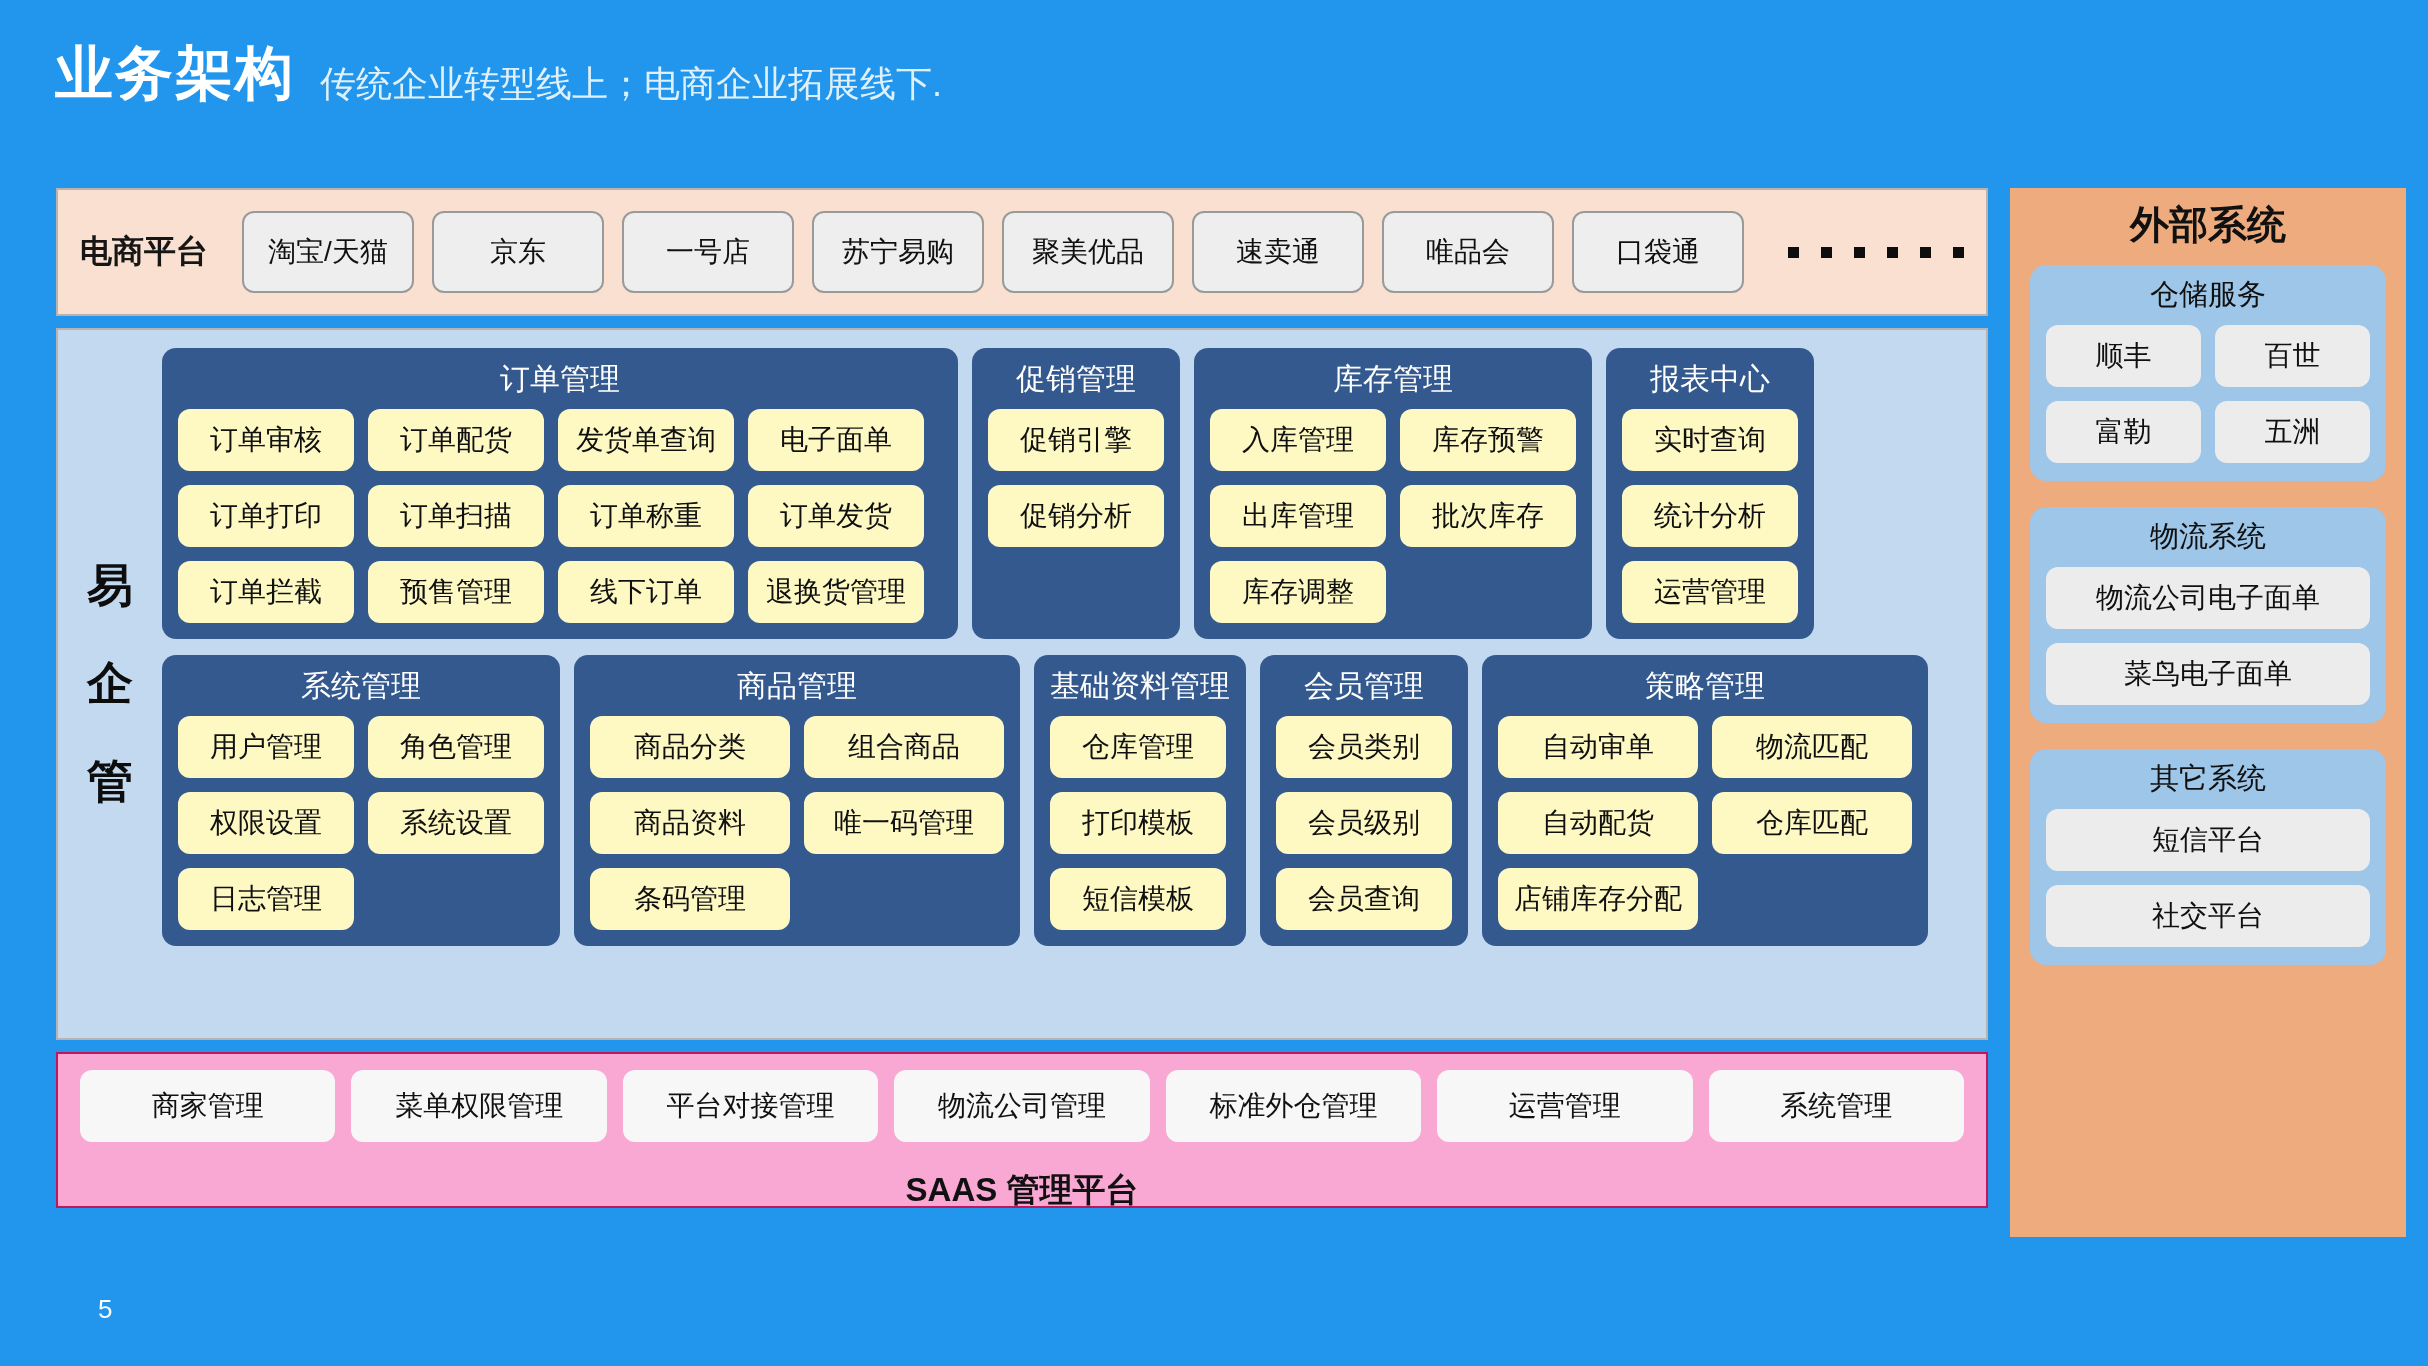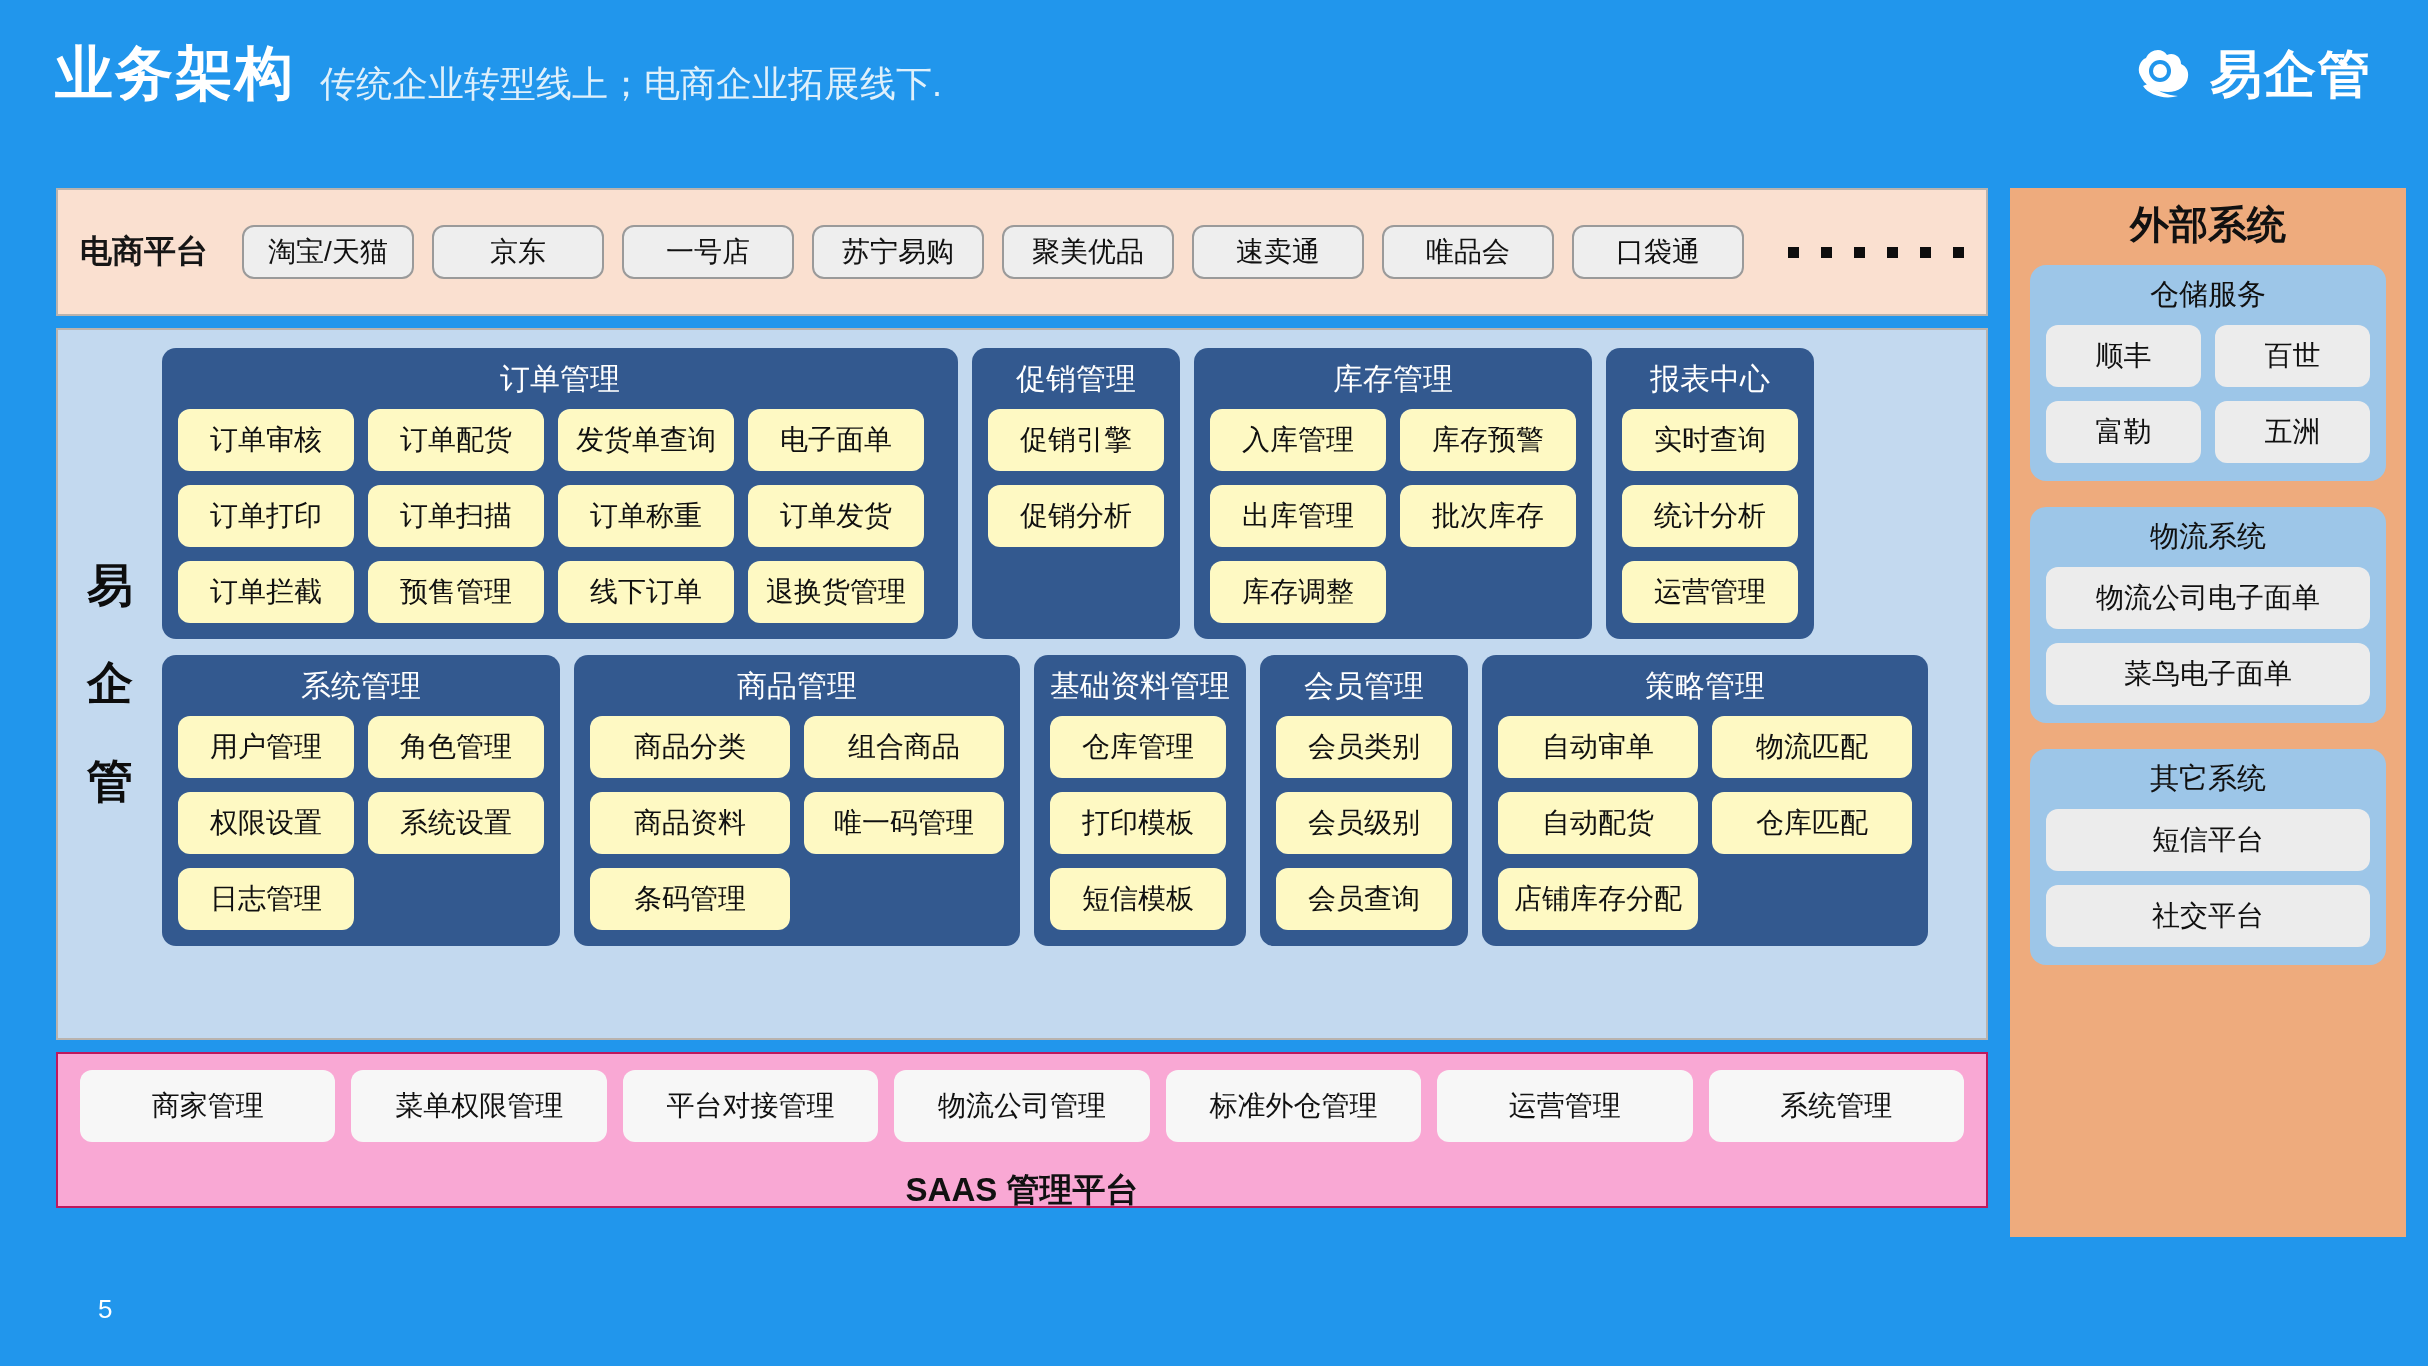--- a/index.html
+++ b/index.html
@@ -72,21 +72,21 @@
     font-size: 32px;
     font-weight: bold;
     color: #161616;
     white-space: nowrap;
     margin-right: 16px;
   }
   .chip {
     background: #eeeeee;
     border: 2px solid #9a9a9a;
     border-radius: 12px;
-    height: 54px;
+    height: 82px;
     min-width: 172px;
     display: flex;
     align-items: center;
     justify-content: center;
     font-size: 28px;
     color: #111111;
     white-space: nowrap;
     padding: 0 16px;
   }
   .ecom-dots {
@@ -254,31 +254,20 @@
     font-size: 26px;
     color: #ffffff;
   }
 </style>
 </head>
 <body>
 
 <div class="header">
   <div class="title-main">业务架构</div>
   <div class="title-sub">传统企业转型线上；电商企业拓展线下.</div>
-  <div class="brand">
-    <span class="brand-mark">
-      <svg viewBox="0 0 62 56" width="62" height="56" aria-hidden="true">
-        <path d="M16 12c4-9 16-11 21-3 7-3 14 2 14 9 5 2 8 7 7 13-1 9-10 15-20 15-13 0-24-7-28-17C7 23 10 14 16 12z" fill="#ffffff"></path>
-        <circle cx="30" cy="25" r="11" fill="#2196ec"></circle>
-        <circle cx="30" cy="25" r="7" fill="#ffffff"></circle>
-        <path d="M20 37c6 8 16 12 28 13-14 4-29-1-35-10z" fill="#ffffff"></path>
-      </svg>
-    </span>
-    <span class="brand-text">易企管</span>
-  </div>
 </div>
 
 <div class="left-col">
 
   <div class="ecom-bar">
     <div class="ecom-label">电商平台</div>
     <div class="chip">淘宝/天猫</div>
     <div class="chip">京东</div>
     <div class="chip">一号店</div>
     <div class="chip">苏宁易购</div>

